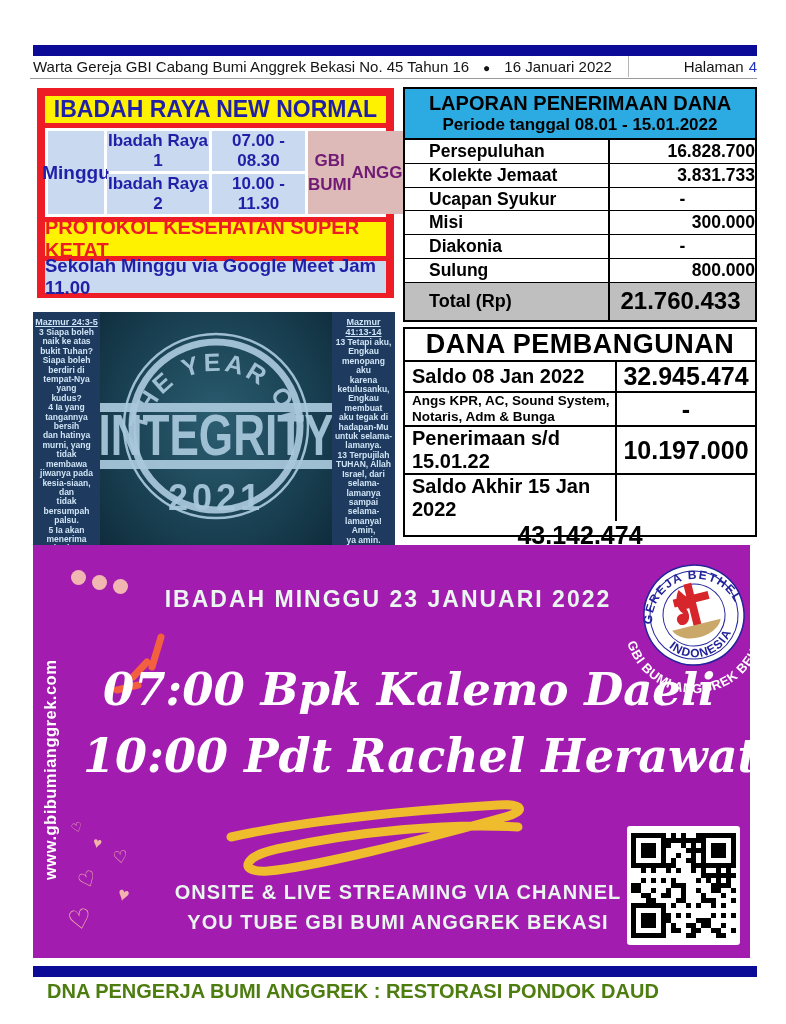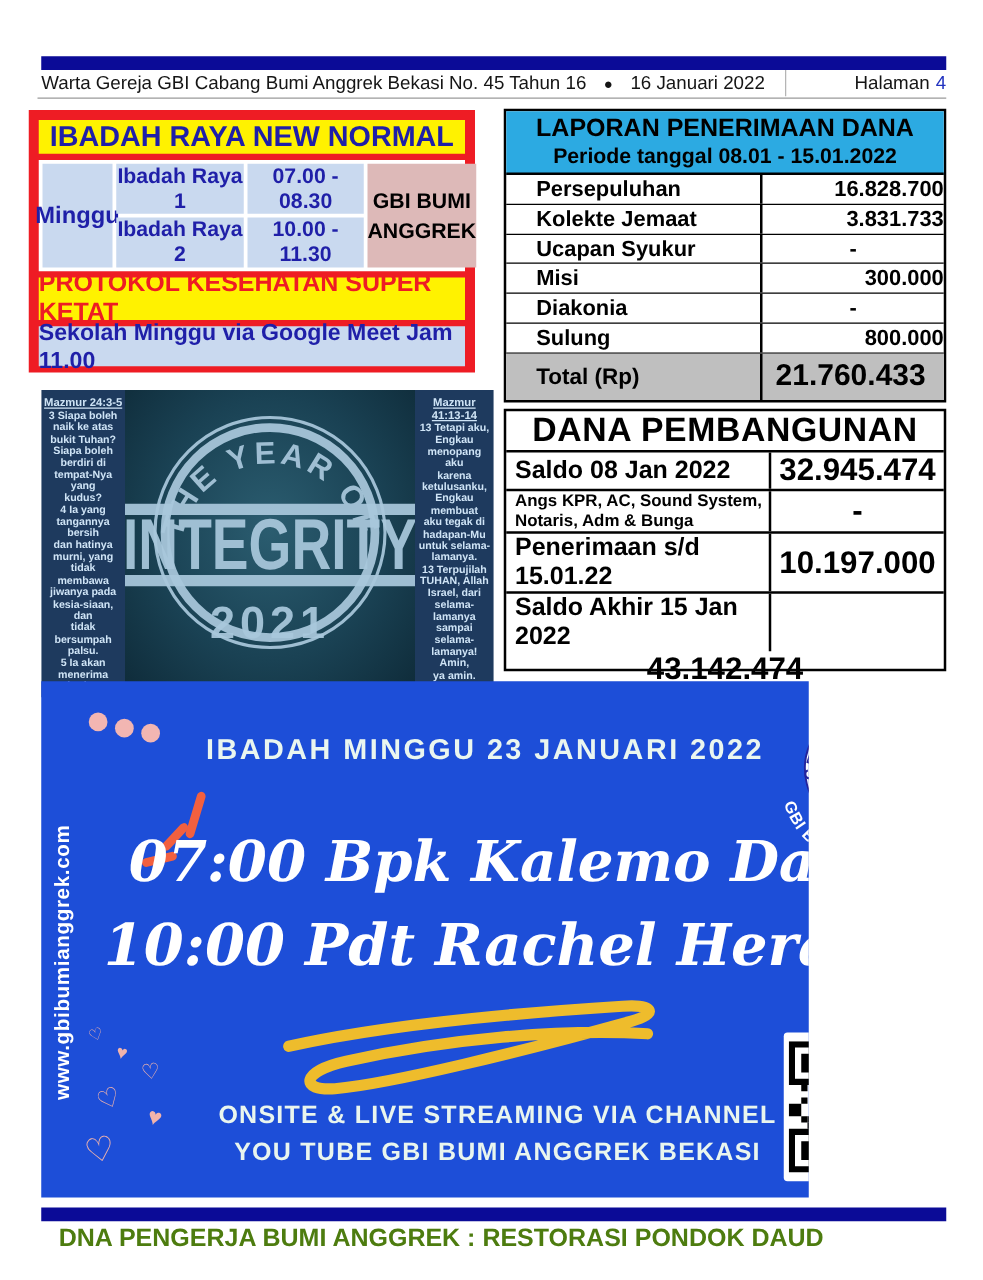--- a/index.html
+++ b/index.html
@@ -10,32 +10,32 @@
   .topbar{position:absolute;left:33px;top:45px;width:724px;height:11px;background:#0b0b97;}
   .masthead{position:absolute;left:33px;top:58px;width:724px;display:flex;justify-content:space-between;
             align-items:baseline;font-size:15px;color:#151515;}
   .masthead .lft{display:flex;align-items:baseline;}
   .masthead .bullet{margin:0 14px;font-size:12px;}
   .masthead .pagenum{color:#2233c0;margin-left:5px;}
   .hairline{position:absolute;left:30px;top:78px;width:727px;height:1px;background:#9a9a9a;}
   .vline{position:absolute;left:628px;top:56px;width:1px;height:21px;background:#b5b5b5;}
 
   
-  .ibadah{position:absolute;left:23px;top:88px;width:357px;height:210px;background:#ee1c24;
+  .ibadah{position:absolute;left:37px;top:88px;width:357px;height:210px;background:#ee1c24;
           box-sizing:border-box;padding:8px;display:flex;flex-direction:column;gap:5px;}
   .ib-title{background:#fff200;color:#1f1fa8;font-weight:bold;font-size:23px;display:flex;
             align-items:center;justify-content:center;height:44px;letter-spacing:0px;}
   .ib-table{flex:1;background:#fff;padding:3px;display:grid;gap:3px;box-sizing:border-box;
             grid-template-columns:56px 102px 93px 1fr;grid-template-rows:1fr 1fr;}
   .ib-cell{background:#c9d9ef;color:#1f1fa8;font-weight:bold;display:flex;align-items:center;
            justify-content:center;font-size:17px;text-align:center;}
   .ib-minggu{grid-row:1/3;grid-column:1;font-size:19px;}
   .ib-l1{grid-row:1;grid-column:2;}.ib-t1{grid-row:1;grid-column:3;}
   .ib-l2{grid-row:2;grid-column:2;}.ib-t2{grid-row:2;grid-column:3;}
-  .ib-venue{grid-row:1/3;grid-column:4;background:#ddb9b8;color:#000000;flex-direction:column;line-height:24px;}
+  .ib-venue{grid-row:1/3;grid-column:4;background:#ddb9b8;color:#701a75;flex-direction:row;line-height:24px;}
   .ib-protokol{background:#fff200;color:#ee1c24;font-weight:bold;font-size:20px;display:flex;
                align-items:center;justify-content:center;height:34px;}
   .ib-sekolah{background:#c9d9ef;color:#1f1fa8;font-weight:bold;font-size:18.5px;display:flex;
               align-items:center;justify-content:center;height:32px;}
 
   
   .laporan{position:absolute;left:403px;top:87px;width:354px;height:235px;border:2px solid #000;
            box-sizing:border-box;display:flex;flex-direction:column;background:#fff;}
   .lap-head{background:#2caae2;border-bottom:2px solid #000;text-align:center;padding:3px 0 4px 0;}
   .lap-head .t1{font-size:20px;font-weight:bold;line-height:23px;}
@@ -69,21 +69,21 @@
   .dana-title{height:43px;border-bottom:2px solid #000;display:flex;align-items:center;justify-content:center;
               font-size:27px;font-weight:bold;letter-spacing:0.5px;}
   .dana-row{flex:1;display:flex;border-bottom:2px solid #000;}
   .dana-row:last-of-type{border-bottom:none;flex-direction:column;}
   .dana-label{width:212px;border-right:2px solid #000;display:flex;align-items:center;padding-left:7px;
               font-weight:bold;font-size:20px;box-sizing:border-box;}
   .dana-label.small{font-size:13.5px;line-height:16px;}
   .dana-value{flex:1;display:flex;align-items:center;justify-content:center;font-weight:bold;font-size:25px;}
 
   
-  .green{position:absolute;left:33px;top:545px;width:614px;height:413px;background:#1d4ed8;overflow:hidden;}
+  .green{position:absolute;left:33px;top:545px;width:717px;height:413px;background:#a21caf;overflow:hidden;}
   .dot{position:absolute;width:15px;height:15px;border-radius:50%;background:#f2b6b2;}
   .g-title{position:absolute;left:110px;top:41px;width:490px;text-align:center;color:#eaf6ef;
            font-size:23px;font-weight:bold;letter-spacing:2px;}
   .website{position:absolute;left:8px;top:90px;height:245px;writing-mode:vertical-rl;transform:rotate(180deg);
            color:#fff;font-weight:bold;font-size:16.5px;letter-spacing:0.5px;}
   .script{position:absolute;color:#fff;font-family:cursive,"DejaVu Serif",serif;font-style:italic;
           font-weight:bold;text-align:center;white-space:nowrap;}
   .script1{left:70px;top:118px;width:600px;font-size:45px;}
   .script2{left:50px;top:184px;width:660px;font-size:46px;}
   .onsite{position:absolute;left:60px;width:610px;text-align:center;color:#e9f5ee;font-size:20px;

